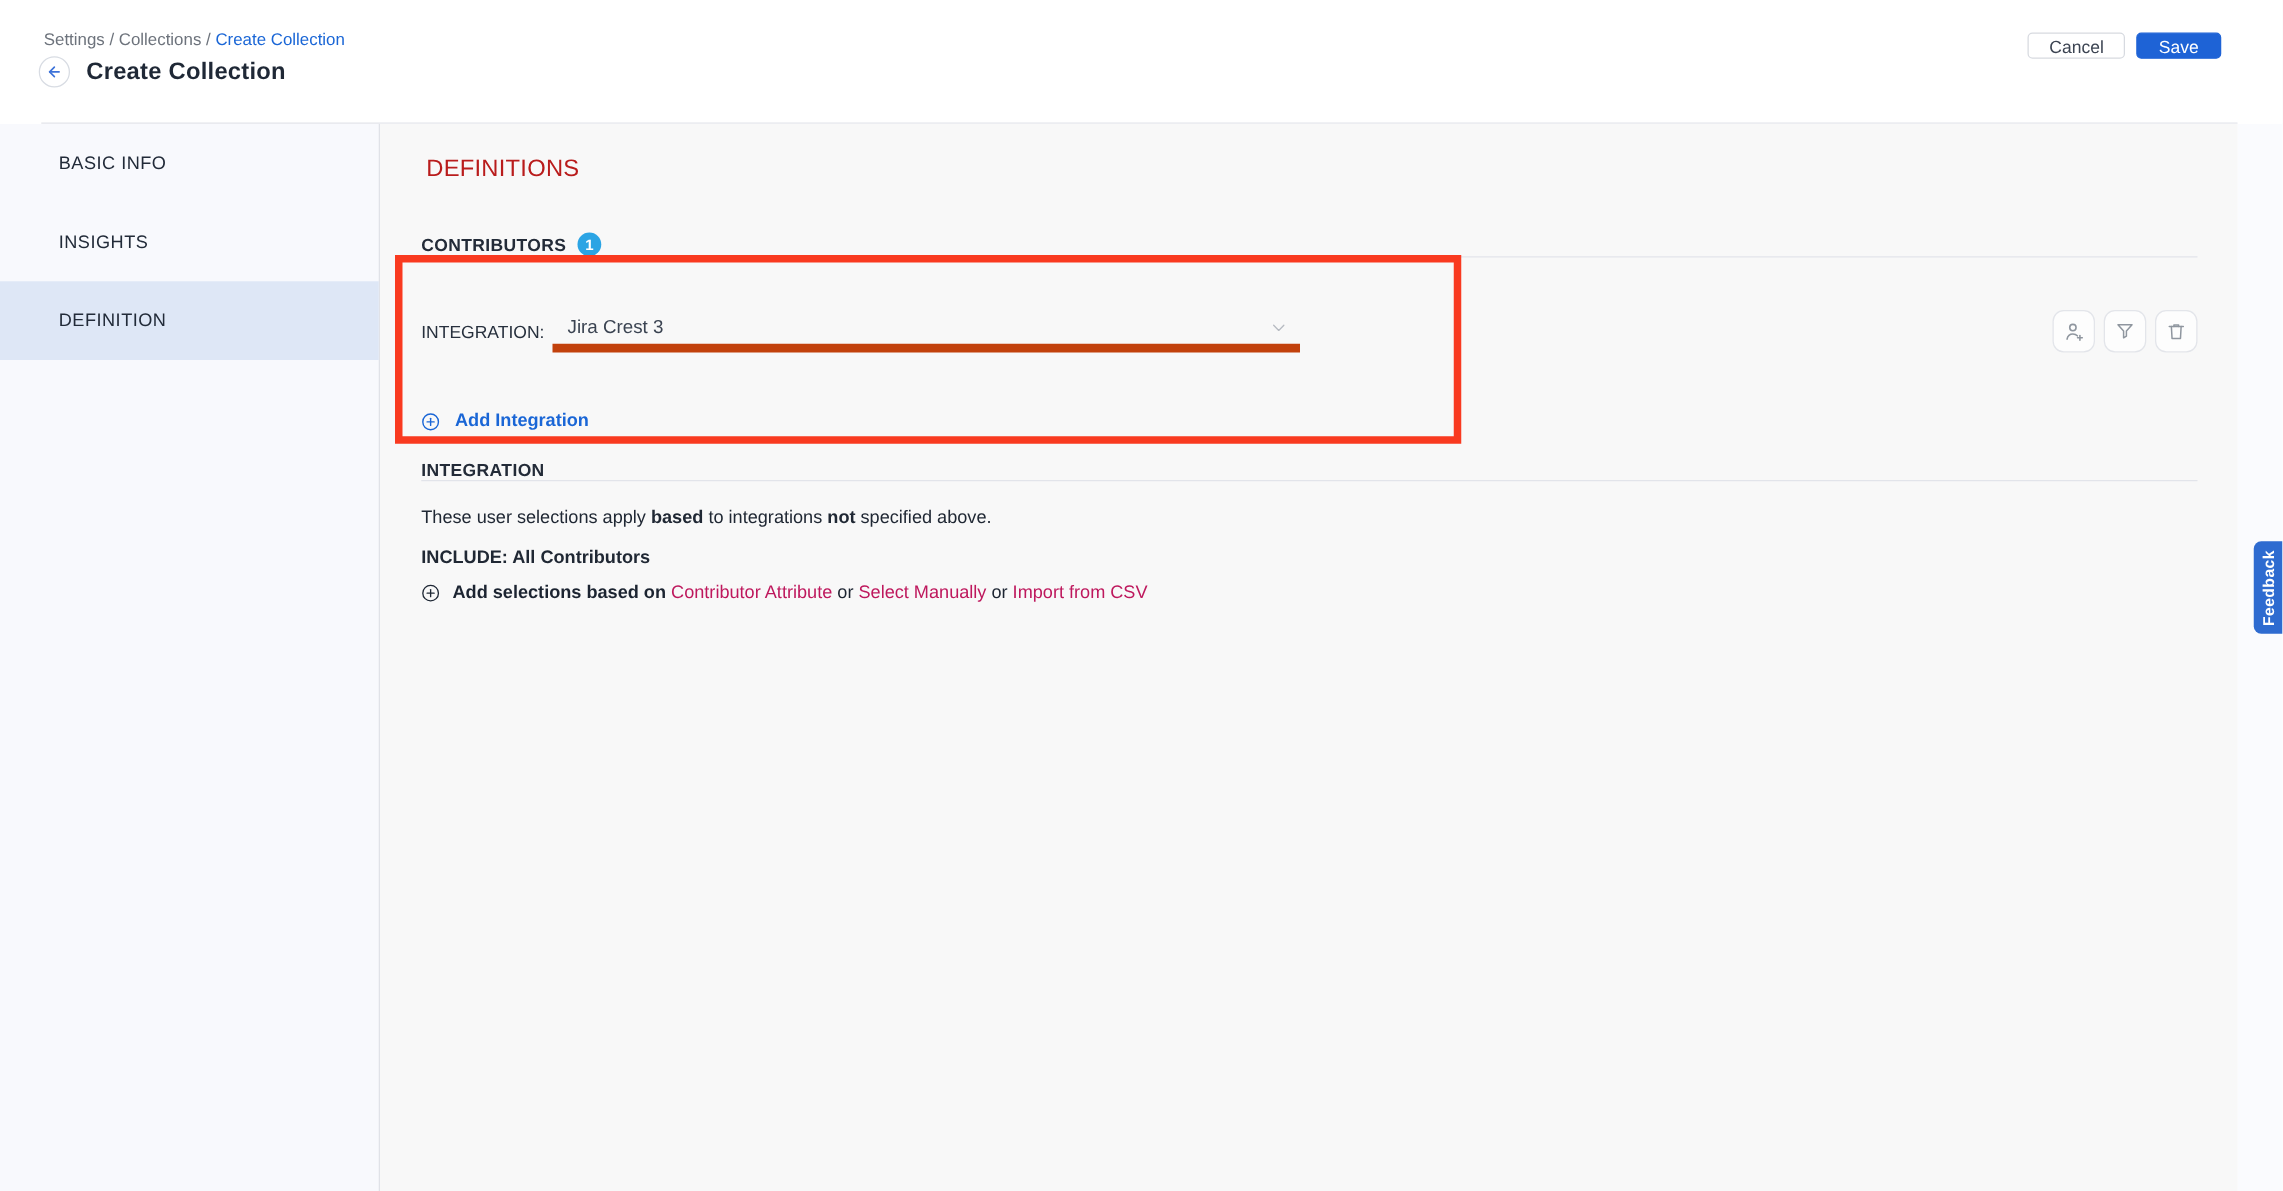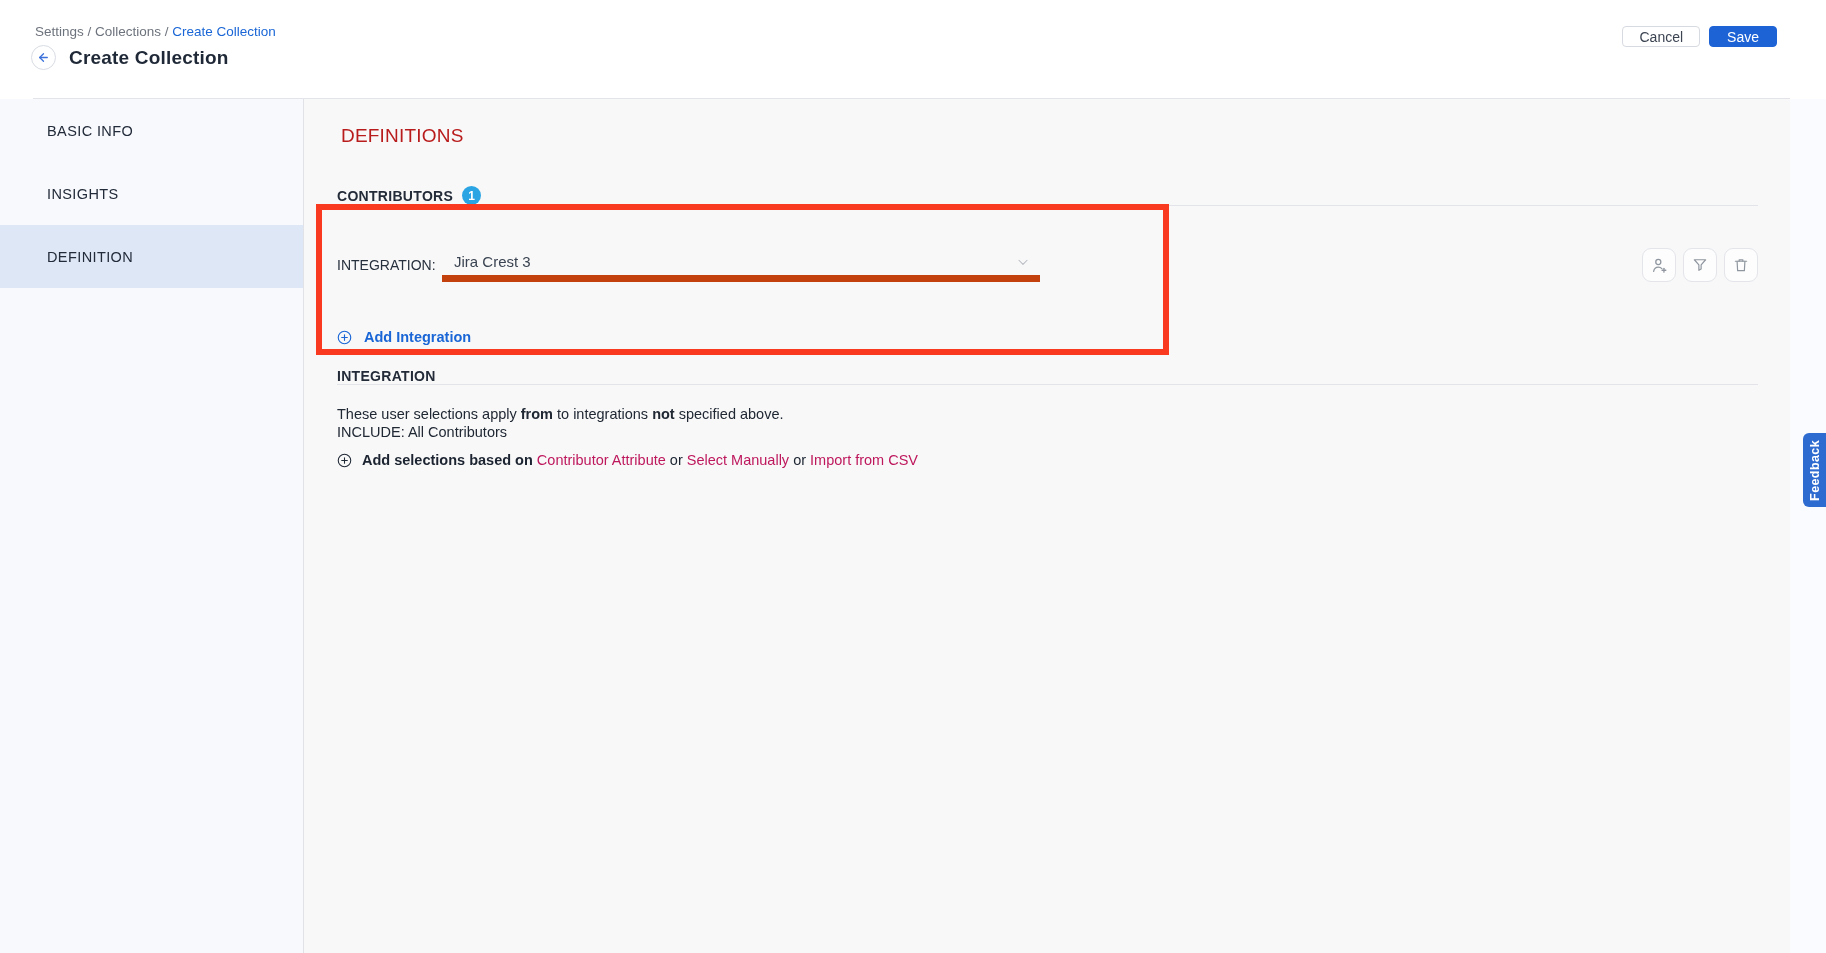--- a/index.html
+++ b/index.html
@@ -46,21 +46,21 @@
   .dropdown-value { font-size:15px; color:#3a4351; }
   .chevron { color:#b7bbc2; display:flex; }
   .row-actions { margin-left:auto; display:flex; gap:7px; }
   .icon-btn { width:34px; height:34px; border-radius:9px; border:1px solid #e3e5ea; background:#fdfdfd;
               color:#8f969f; display:flex; align-items:center; justify-content:center; cursor:pointer; padding:0; }
   .add-link-row { margin-top:47px; display:flex; align-items:center; gap:12px; width:max-content;
                   color:#1a66d6; font-size:14.5px; font-weight:700; cursor:pointer; }
   .add-link-row .plus { display:flex; color:#1a66d6; }
   .contrib-header { margin-top:23px; height:17px; border-bottom:1px solid #e2e4ea; }
   .desc-line { margin-top:21px; font-size:14.5px; color:#202834; }
-  .include-line { margin-top:2px; font-size:14.5px; color:#202834; }
+  .include-line { margin-top:16px; font-size:14.5px; color:#202834;font-weight:bold; }
   .add-contrib-row { margin-top:12px; display:flex; align-items:center; gap:10px;
                      font-size:14.5px; color:#1c2431; }
   .add-contrib-row .plus { display:flex; color:#1f2835; cursor:pointer; }
   .bold { font-weight:700; }
   .blue-link { color:#be185d; font-weight:400; cursor:pointer; }
   
   .red-box { position:absolute; left:12px; top:105px; width:853px; height:151px;
              border:6px solid #f93a20; pointer-events:none; }
   .feedback-tab { position:absolute; right:0; top:433px; width:23px; height:74px; background:#2e6bd0;
                   border-radius:6px 0 0 6px; display:flex; align-items:center; justify-content:center; cursor:pointer; }
@@ -155,21 +155,21 @@
             <path d="M7.5 12h9"></path>
           </svg>
       </span>
       <span>Add Integration</span>
     </div>
 
     <div class="section-header contrib-header">
       <span class="section-label">INTEGRATION</span>
     </div>
 
-    <div class="desc-line"><span>These user selections apply </span><span class="bold">from</span><span> to integrations </span><span class="bold">not</span><span> specified above.</span></div>
+    <div class="desc-line"><span>These user selections apply </span><span class="bold">based</span><span> to integrations </span><span class="bold">not</span><span> specified above.</span></div>
 
     <div class="include-line">INCLUDE: All Contributors</div>
 
     <div class="add-contrib-row">
         <span class="plus">
           <svg width="15" height="15" viewBox="0 0 24 24" fill="none" stroke="currentColor" stroke-width="1.7" stroke-linecap="round">
             <circle cx="12" cy="12" r="10"></circle>
             <path d="M12 7.5v9"></path>
             <path d="M7.5 12h9"></path>
           </svg>

